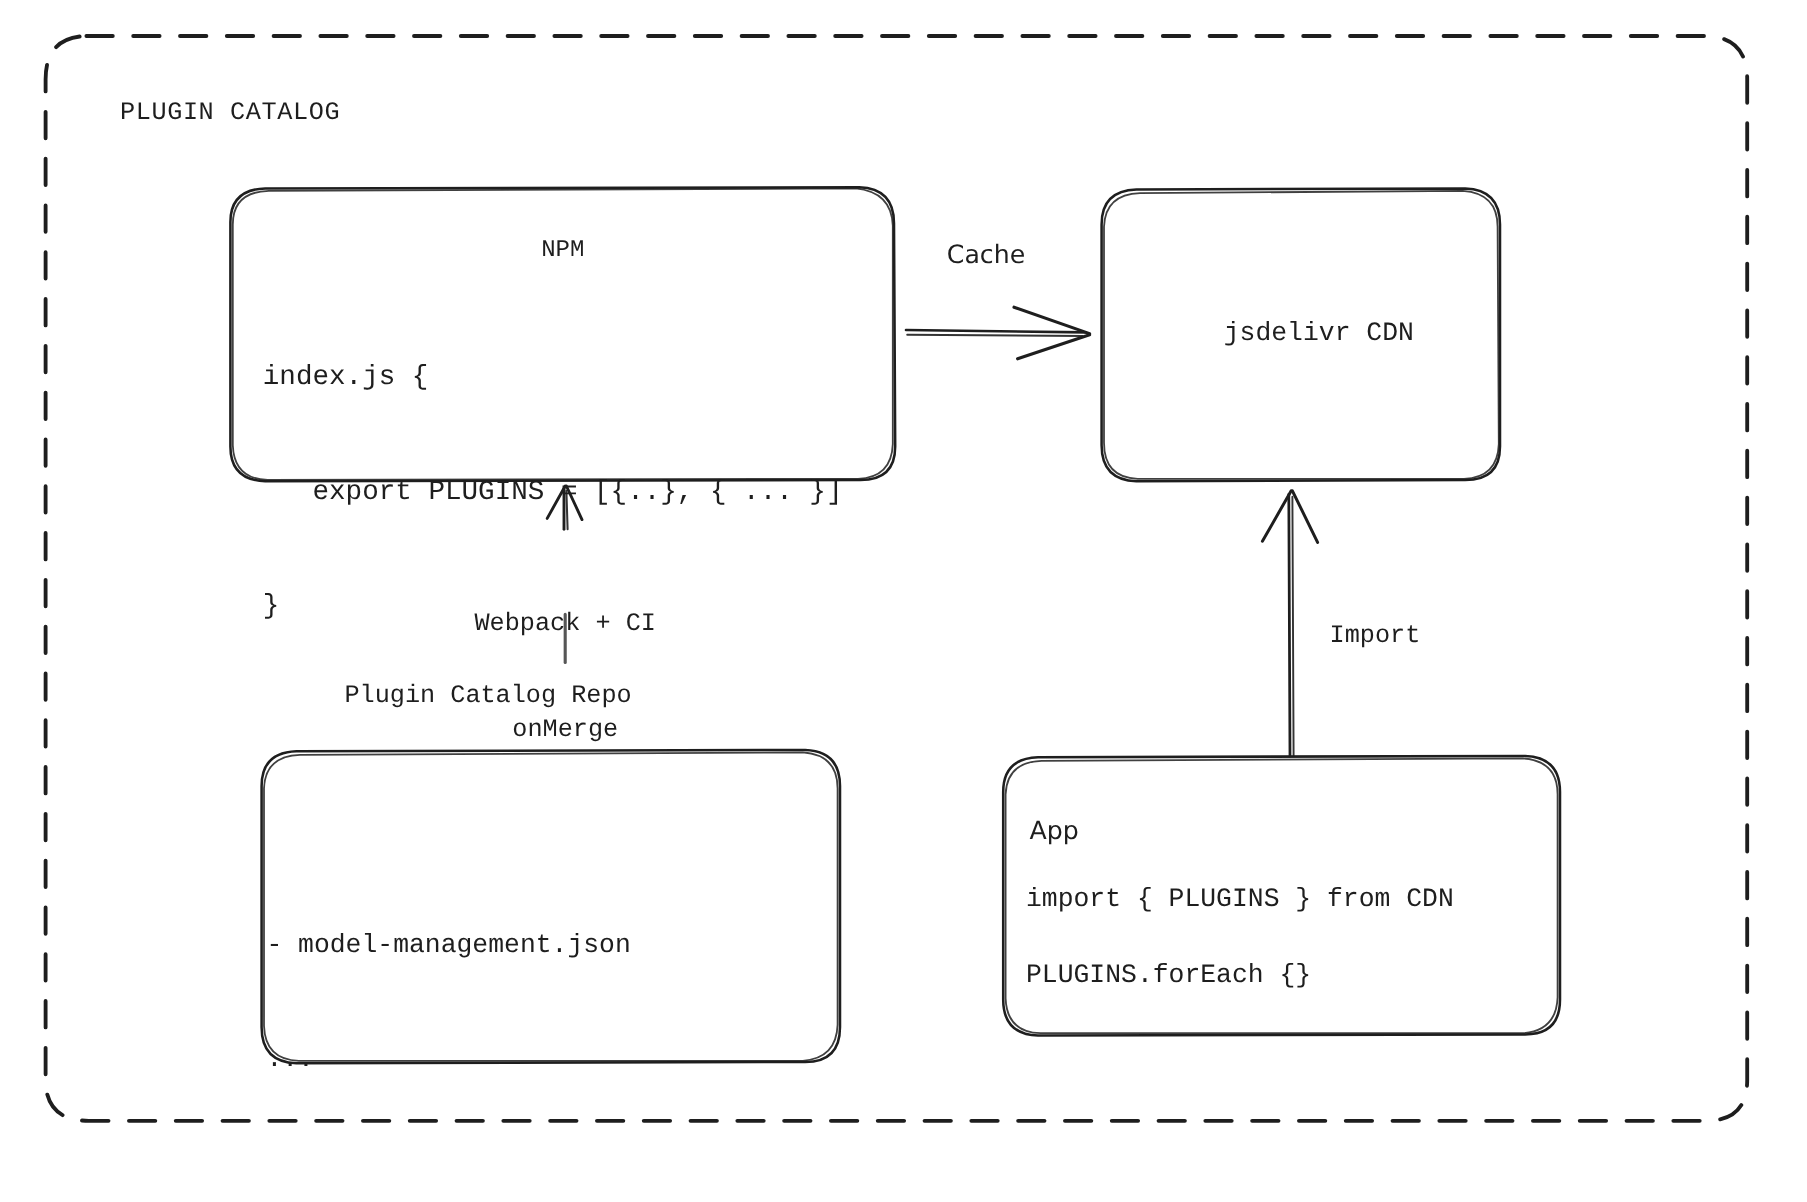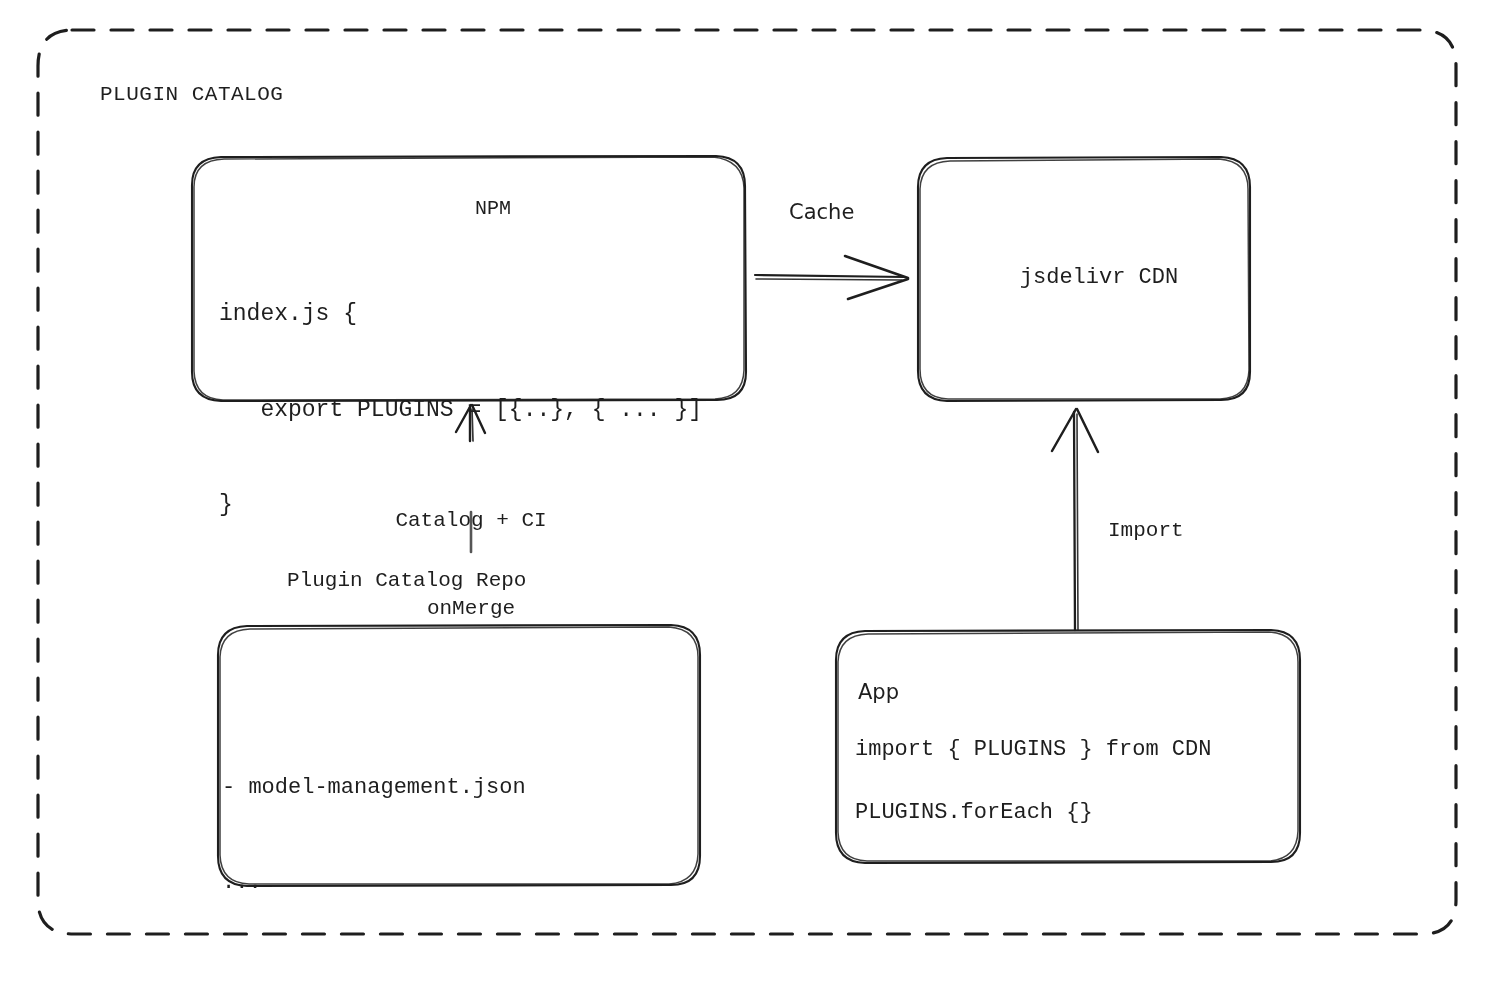--- a/index.html
+++ b/index.html
@@ -48,21 +48,20 @@
     letter-spacing: 0.5px;
   }
 
   
   #npm-title {
     left: 192px;
     top: 196px;
     width: 554px;
     text-align: center;
     font-size: 20px;
-    margin-left: 24px;
   }
   #npm-code {
     left: 219px;
     top: 236px;
     font-size: 23px;
     line-height: 1.38;
   }
 
   
   #cdn-title {
@@ -190,21 +189,21 @@
     <div>index.js {</div>
     <div>   export PLUGINS = [{..}, { ... }]</div>
     <div>}</div>
   </div>
 
   <div class="lbl mono" id="cdn-title">jsdelivr CDN</div>
 
   <div class="lbl sans" id="cache-label">Cache</div>
 
   <div id="build-label" class="lbl mono">
-    <div>Catalog + CI</div>
+    <div>Webpack + CI</div>
     <div>onMerge</div>
   </div>
 
   <div class="lbl mono" id="import-label">Import</div>
 
   <div class="lbl mono" id="repo-caption">Plugin Catalog Repo</div>
 
   <div id="repo-list" class="lbl mono">
     <div>- model-management.json</div>
     <div>...</div>

